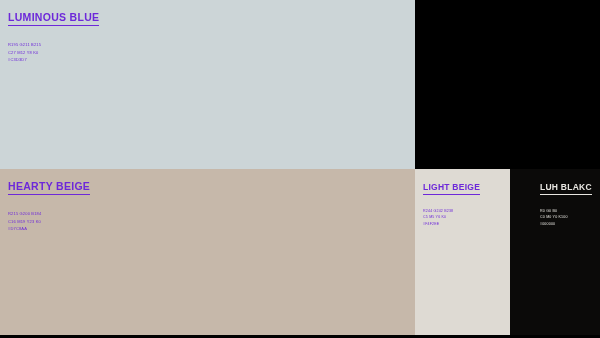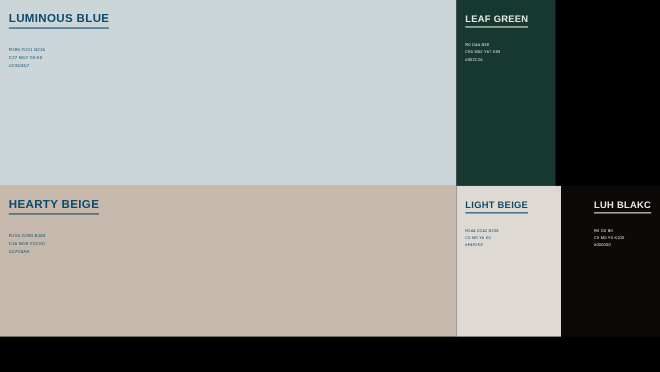--- a/index.html
+++ b/index.html
@@ -16,21 +16,21 @@
     height: 338px;
     overflow: hidden;
     display: flex;
     flex-direction: column;
   }
   .row {
     display: flex;
     width: 100%;
   }
   .row-top { height: 169px; }
-  .row-bottom { height: 137px; }
+  .row-bottom { height: 166px; }
 
   .panel {
     position: relative;
     box-sizing: border-box;
     overflow: hidden;
   }
   .panel-body {
     padding: 7px 8px 0 8px;
   }
 
@@ -62,21 +62,21 @@
     letter-spacing: 0.18px;
     white-space: nowrap;
   }
   .panel.big .specs {
     font-size: 4px;
     line-height: 1.9;
   }
   .spec-line { display: block; }
 
   
-  .t-dark  { color: #0c4a6e; }
+  .t-dark  { color: #6d28d9; }
   .t-light { color: #e8e6e1; }
 </style>
 </head>
 <body>
 
 <div class="board">
 
   <div class="row row-top">
 
     <div class="panel big w-wide t-dark" id="p-luminous-blue" style="background: rgb(204, 213, 215);">
@@ -84,30 +84,20 @@
         <h2 class="swatch-title">LUMINOUS BLUE</h2>
         <div class="specs">
           <span class="spec-line">R195 G211 B215</span>
           <span class="spec-line">C27 M12 Y8 K0</span>
           <span class="spec-line">#C3D3D7</span>
         </div>
       </div>
     </div>
 
 
-    <div class="panel w-narrow t-light" id="p-leaf-green" style="background: rgb(22, 56, 48);">
-      <div class="panel-body">
-        <h2 class="swatch-title">LEAF GREEN</h2>
-        <div class="specs">
-          <span class="spec-line">R0 G44 B38</span>
-          <span class="spec-line">C85 M52 Y67 K59</span>
-          <span class="spec-line">#002C26</span>
-        </div>
-      </div>
-    </div>
 
   </div>
 
   <div class="row row-bottom">
 
     <div class="panel big w-wide t-dark" id="p-hearty-beige" style="background: rgb(198, 184, 170);">
       <div class="panel-body">
         <h2 class="swatch-title">HEARTY BEIGE</h2>
         <div class="specs">
           <span class="spec-line">R215 G200 B184</span>

